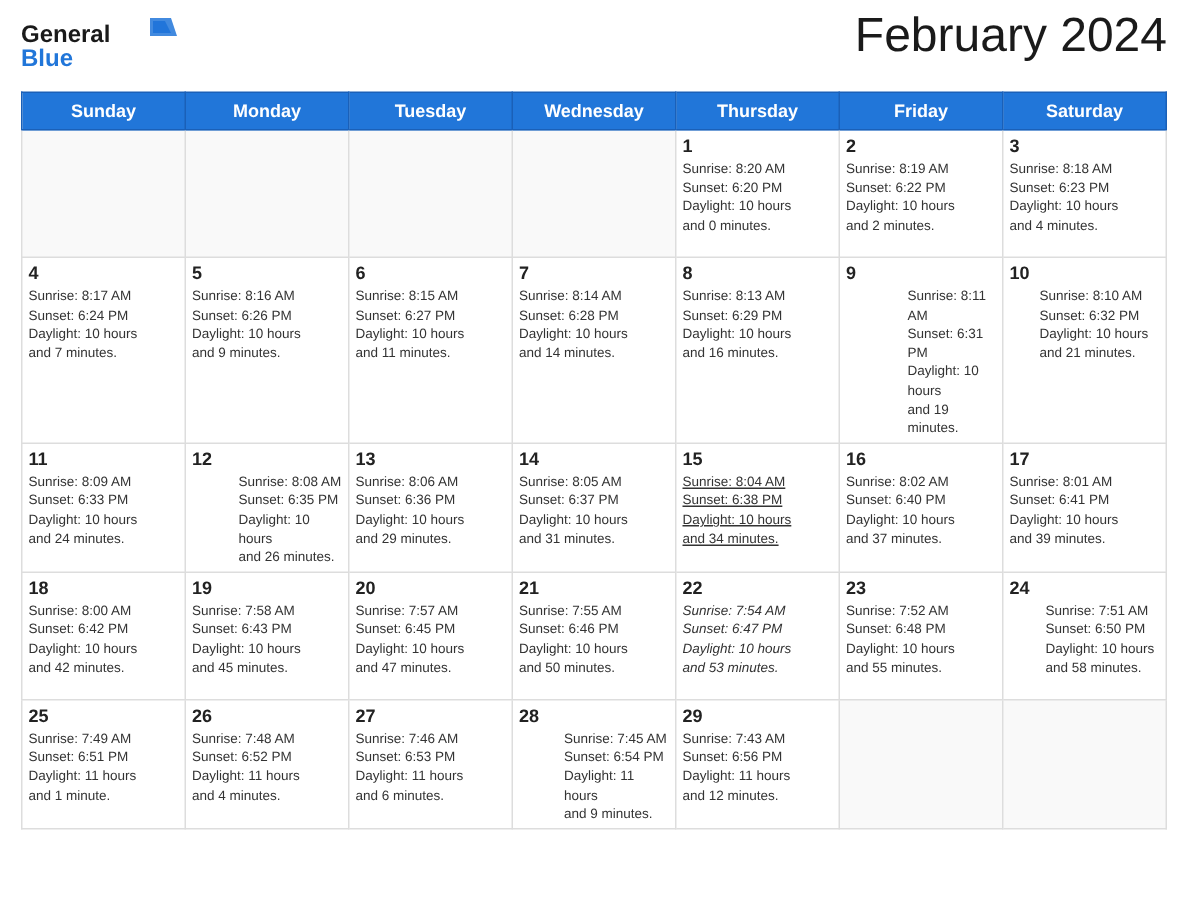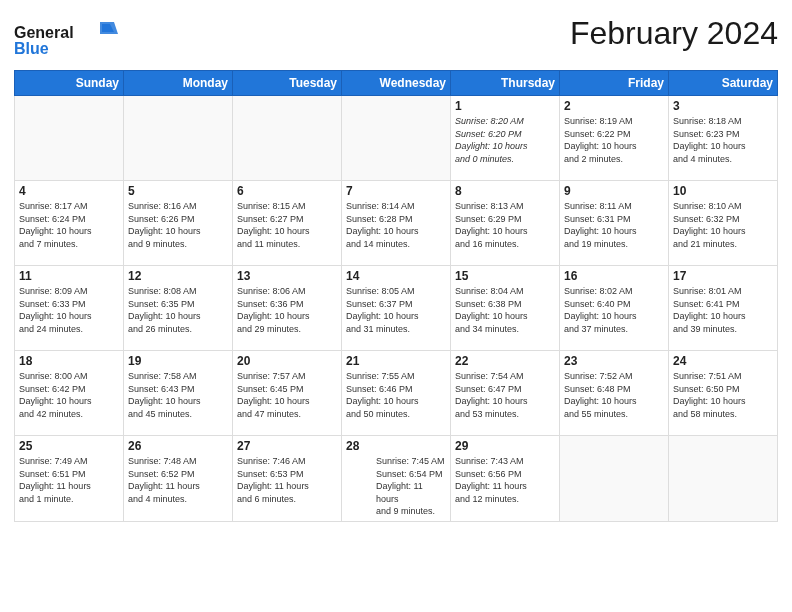--- a/index.html
+++ b/index.html
@@ -6,21 +6,21 @@
     body {
       width: 792px;
       height: 612px;
       font-family: Arial, sans-serif;
       background: #fff;
       overflow: hidden;
     }
     .page {
       width: 792px;
       height: 612px;
-      padding: 16px 14px 10px 14px;
+      padding: 6px 14px 10px 14px;
     }
     .header {
       display: flex;
       justify-content: space-between;
       align-items: flex-start;
       margin-bottom: 6px;
     }
     .logo {
       display: flex;
       align-items: center;
@@ -43,21 +43,21 @@
       width: 100%;
       border-collapse: collapse;
       border: 1px solid #ccc;
     }
     .calendar th {
       background: #2176d9;
       color: #fff;
       font-size: 12px;
       font-weight: bold;
       padding: 5px 4px;
-      text-align: right;
+      text-align: center;
       border: 1px solid #1a60b8;
     }
     .calendar td {
       width: 109px;
       vertical-align: top;
       border: 1px solid #ddd;
       padding: 3px 4px;
       font-size: 9.5px;
       color: #222;
       height: 85px;
@@ -112,21 +112,21 @@
       </tr>
     </thead>
     <tbody id="calendar-body">
     <tr>
           <td class="empty"></td>
           <td class="empty"></td>
           <td class="empty"></td>
           <td class="empty"></td>
           <td>
             <span class="day-num">1</span>
-            <div class="day-info" style="white-space: pre-line; font-style: italic;">Sunrise: 8:20 AM
+            <div class="day-info" style="white-space: pre-line;">Sunrise: 8:20 AM
 Sunset: 6:20 PM
 Daylight: 10 hours
 and 0 minutes.</div>
           </td>
           <td>
             <span class="day-num">2</span>
             <div class="day-info" style="white-space: pre-line;">Sunrise: 8:19 AM
 Sunset: 6:22 PM
 Daylight: 10 hours
 and 2 minutes.</div>
@@ -170,65 +170,65 @@
           </td>
           <td>
             <span class="day-num">8</span>
             <div class="day-info" style="white-space: pre-line;">Sunrise: 8:13 AM
 Sunset: 6:29 PM
 Daylight: 10 hours
 and 16 minutes.</div>
           </td>
           <td>
             <span class="day-num">9</span>
-            <div class="day-info" style="white-space: pre-line;">Sunrise: 8:11 AM
+            <div class="day-info" style="white-space: pre-line; margin-left: 41px;">Sunrise: 8:11 AM
 Sunset: 6:31 PM
 Daylight: 10 hours
 and 19 minutes.</div>
           </td>
           <td>
             <span class="day-num">10</span>
-            <div class="day-info" style="white-space: pre-line;">Sunrise: 8:10 AM
+            <div class="day-info" style="white-space: pre-line; margin-left: 20px;">Sunrise: 8:10 AM
 Sunset: 6:32 PM
 Daylight: 10 hours
 and 21 minutes.</div>
           </td>
         </tr>
         <tr>
           <td>
             <span class="day-num">11</span>
             <div class="day-info" style="white-space: pre-line;">Sunrise: 8:09 AM
 Sunset: 6:33 PM
 Daylight: 10 hours
 and 24 minutes.</div>
           </td>
           <td>
             <span class="day-num">12</span>
-            <div class="day-info" style="white-space: pre-line;">Sunrise: 8:08 AM
+            <div class="day-info" style="white-space: pre-line; margin-left: 31px;">Sunrise: 8:08 AM
 Sunset: 6:35 PM
 Daylight: 10 hours
 and 26 minutes.</div>
           </td>
           <td>
             <span class="day-num">13</span>
             <div class="day-info" style="white-space: pre-line;">Sunrise: 8:06 AM
 Sunset: 6:36 PM
 Daylight: 10 hours
 and 29 minutes.</div>
           </td>
           <td>
             <span class="day-num">14</span>
             <div class="day-info" style="white-space: pre-line;">Sunrise: 8:05 AM
 Sunset: 6:37 PM
 Daylight: 10 hours
 and 31 minutes.</div>
           </td>
           <td>
             <span class="day-num">15</span>
-            <div class="day-info" style="white-space: pre-line;">Sunrise: 8:04 AM
+            <div class="day-info" style="white-space: pre-line; text-decoration: underline;">Sunrise: 8:04 AM
 Sunset: 6:38 PM
 Daylight: 10 hours
 and 34 minutes.</div>
           </td>
           <td>
             <span class="day-num">16</span>
             <div class="day-info" style="white-space: pre-line;">Sunrise: 8:02 AM
 Sunset: 6:40 PM
 Daylight: 10 hours
 and 37 minutes.</div>
@@ -265,35 +265,35 @@
           </td>
           <td>
             <span class="day-num">21</span>
             <div class="day-info" style="white-space: pre-line;">Sunrise: 7:55 AM
 Sunset: 6:46 PM
 Daylight: 10 hours
 and 50 minutes.</div>
           </td>
           <td>
             <span class="day-num">22</span>
-            <div class="day-info" style="white-space: pre-line;">Sunrise: 7:54 AM
+            <div class="day-info" style="white-space: pre-line; font-style: italic;">Sunrise: 7:54 AM
 Sunset: 6:47 PM
 Daylight: 10 hours
 and 53 minutes.</div>
           </td>
           <td>
             <span class="day-num">23</span>
             <div class="day-info" style="white-space: pre-line;">Sunrise: 7:52 AM
 Sunset: 6:48 PM
 Daylight: 10 hours
 and 55 minutes.</div>
           </td>
           <td>
             <span class="day-num">24</span>
-            <div class="day-info" style="white-space: pre-line;">Sunrise: 7:51 AM
+            <div class="day-info" style="white-space: pre-line; margin-left: 24px;">Sunrise: 7:51 AM
 Sunset: 6:50 PM
 Daylight: 10 hours
 and 58 minutes.</div>
           </td>
         </tr>
         <tr>
           <td>
             <span class="day-num">25</span>
             <div class="day-info" style="white-space: pre-line;">Sunrise: 7:49 AM
 Sunset: 6:51 PM

